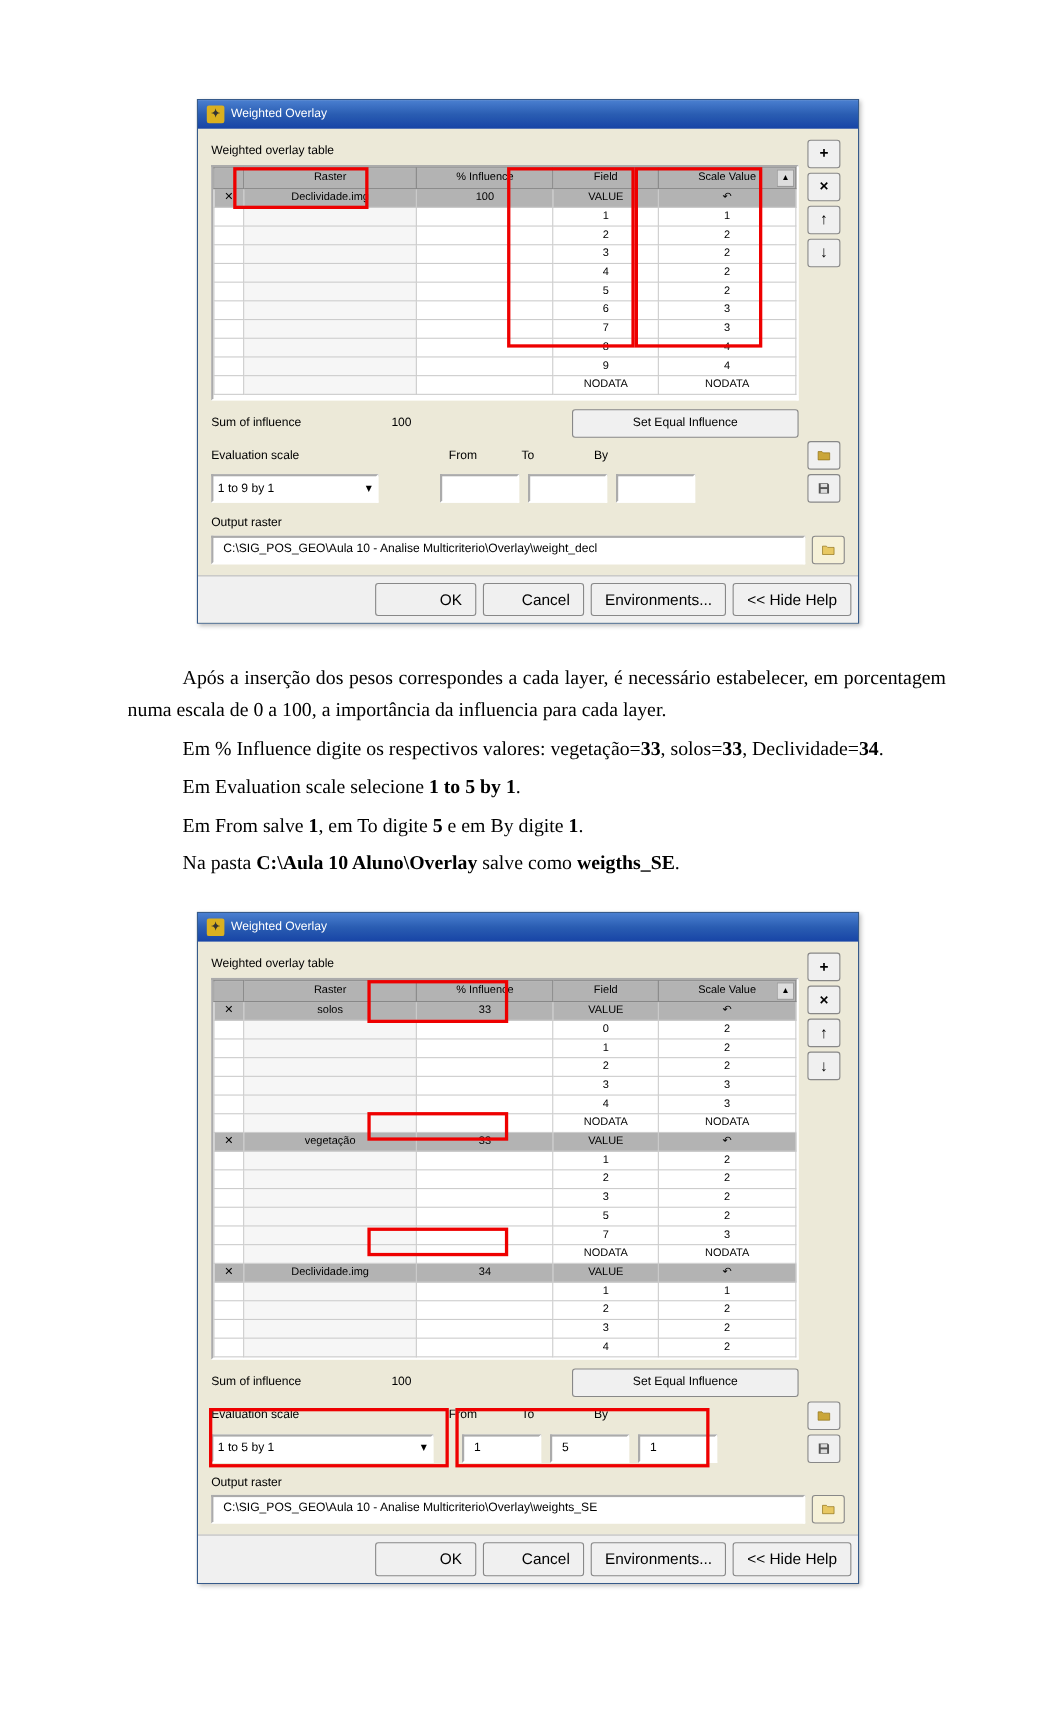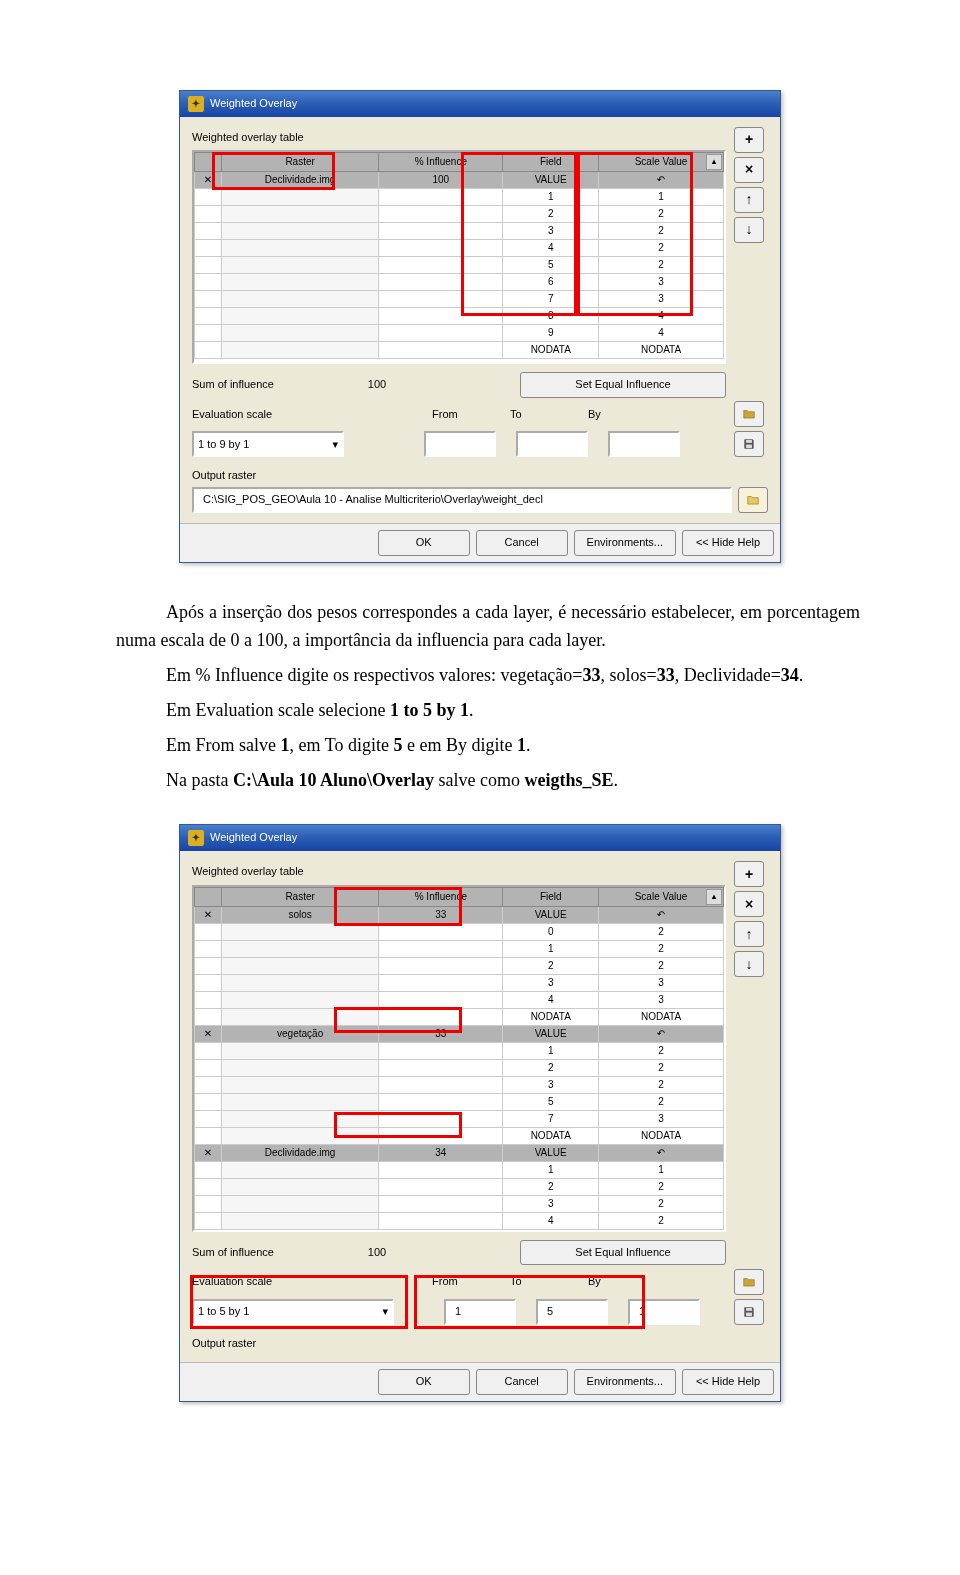--- a/index.html
+++ b/index.html
@@ -13,30 +13,30 @@
   table.ovtable{border-collapse:collapse;width:100%;font-size:10px}
   table.ovtable th{background:#b3b3b3;border:1px solid #888;padding:1px 4px;font-weight:normal;text-align:center}
   table.ovtable td{border:1px solid #ccc;text-align:center;padding:0 3px;height:13px}
   table.ovtable td.lbl{background:#f6f6f6;text-align:left;padding-left:10px}
   table.ovtable tr.hdrrow td{background:#b3b3b3;font-weight:normal;text-align:center}
   .side-btns{width:34px;margin-left:8px;display:flex;flex-direction:column;gap:4px}
   .sbtn{width:28px;height:24px;border:1px solid #888;background:#f0f0f0;border-radius:3px;display:flex;align-items:center;justify-content:center;font-family:Arial;font-size:14px;font-weight:bold;cursor:pointer}
   .spacer{flex:1}
   .folder-btn{width:28px;height:24px;border:1px solid #888;background:#f6f1d8;border-radius:3px;display:flex;align-items:center;justify-content:center}
   .folder-btn svg,.sbtn svg{width:14px;height:14px}
-  .rowline{display:flex;align-items:center;gap:20px;margin-top:8px}
+  .rowline{display:flex;align-items:center;gap:8px;margin-top:8px}
   .inbox{border:2px inset #fff;background:#fff;padding:2px 9px;height:18px;display:flex;align-items:center;min-width:40px}
   .selbox{border:2px inset #fff;background:#fff;padding:2px 4px;height:18px;display:flex;align-items:center;min-width:140px;position:relative}
   .selbox:after{content:"▾";position:absolute;right:4px}
   .wbtn{border:1px solid #888;border-radius:3px;padding:3px 12px;background:#f0f0f0;cursor:pointer}
   .output-block{padding:0 12px 10px 12px}
   .output-row{display:flex;align-items:center;gap:6px;margin-top:2px}
   .output-row .inbox{flex:1}
   .btnbar{background:#f0f0f0;border-top:1px solid #bbb;padding:6px;display:flex;justify-content:flex-end;gap:6px}
-  .btnbar .wbtn{min-width:66px;text-align:center;font-size:11px}
+  .btnbar .wbtn{min-width:66px;text-align:right;font-size:14px}
   .scroll-up{position:absolute;right:2px;top:2px;width:14px;height:14px;background:#ddd;border:1px solid #999;font-size:9px;text-align:center;line-height:12px}
   
   .hl{position:absolute;border:3px solid #e00;pointer-events:none}
   p.para{margin:0 0 6px 16px;text-align:justify;text-indent:50px}
 </style>
 </head>
 <body>
 
 <div class="dialog">
   <div class="titlebar">
@@ -414,20 +414,28 @@
           <svg viewBox="0 0 24 24">
             <path fill="#555" d="M4 4h14l2 2v14H4z"></path>
             <rect x="7" y="5" width="10" height="5" fill="#ddd"></rect>
             <rect x="7" y="13" width="10" height="6" fill="#ddd"></rect>
           </svg>
         </div>
     </div>
   </div>
   <div class="output-block">
     <div>Output raster</div>
+    <div class="output-row">
+      <div class="inbox">C:\SIG_POS_GEO\Aula 10 - Analise Multicriterio\Overlay\weights_SE</div>
+      <div class="folder-btn">
+          <svg viewBox="0 0 24 24">
+            <path fill="#e8c862" stroke="#8a6a10" d="M3 6h6l2 2h10v11H3z"></path>
+          </svg>
+        </div>
+    </div>
   </div>
   <div class="btnbar">
     <span class="wbtn">OK</span>
     <span class="wbtn">Cancel</span>
     <span class="wbtn">Environments...</span>
     <span class="wbtn">&lt;&lt; Hide Help</span>
   </div>
 </div>
 
 </body></html>

